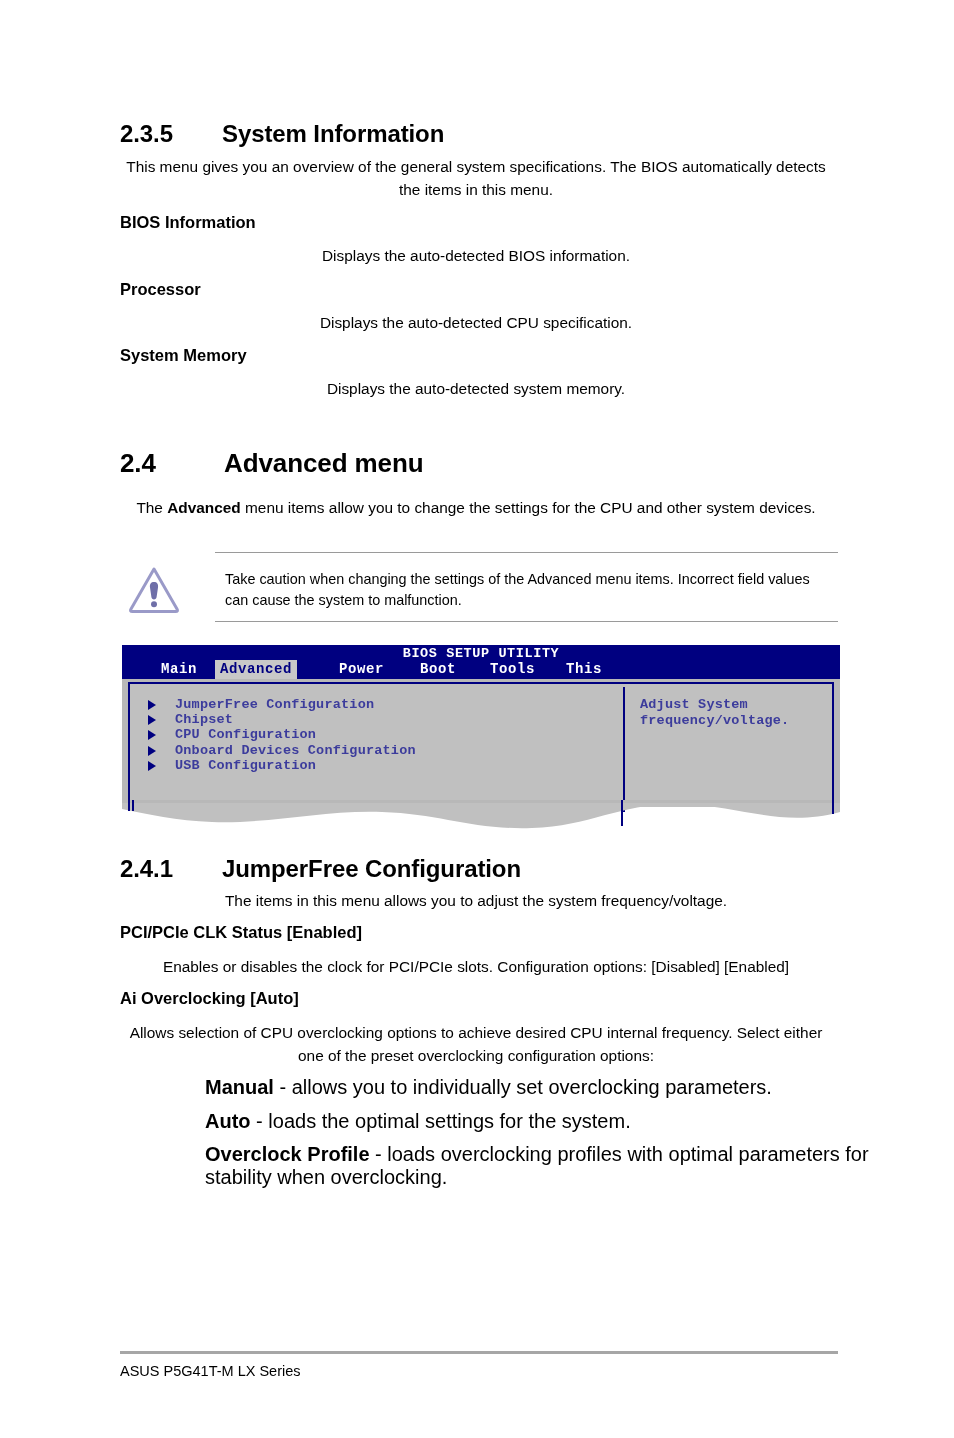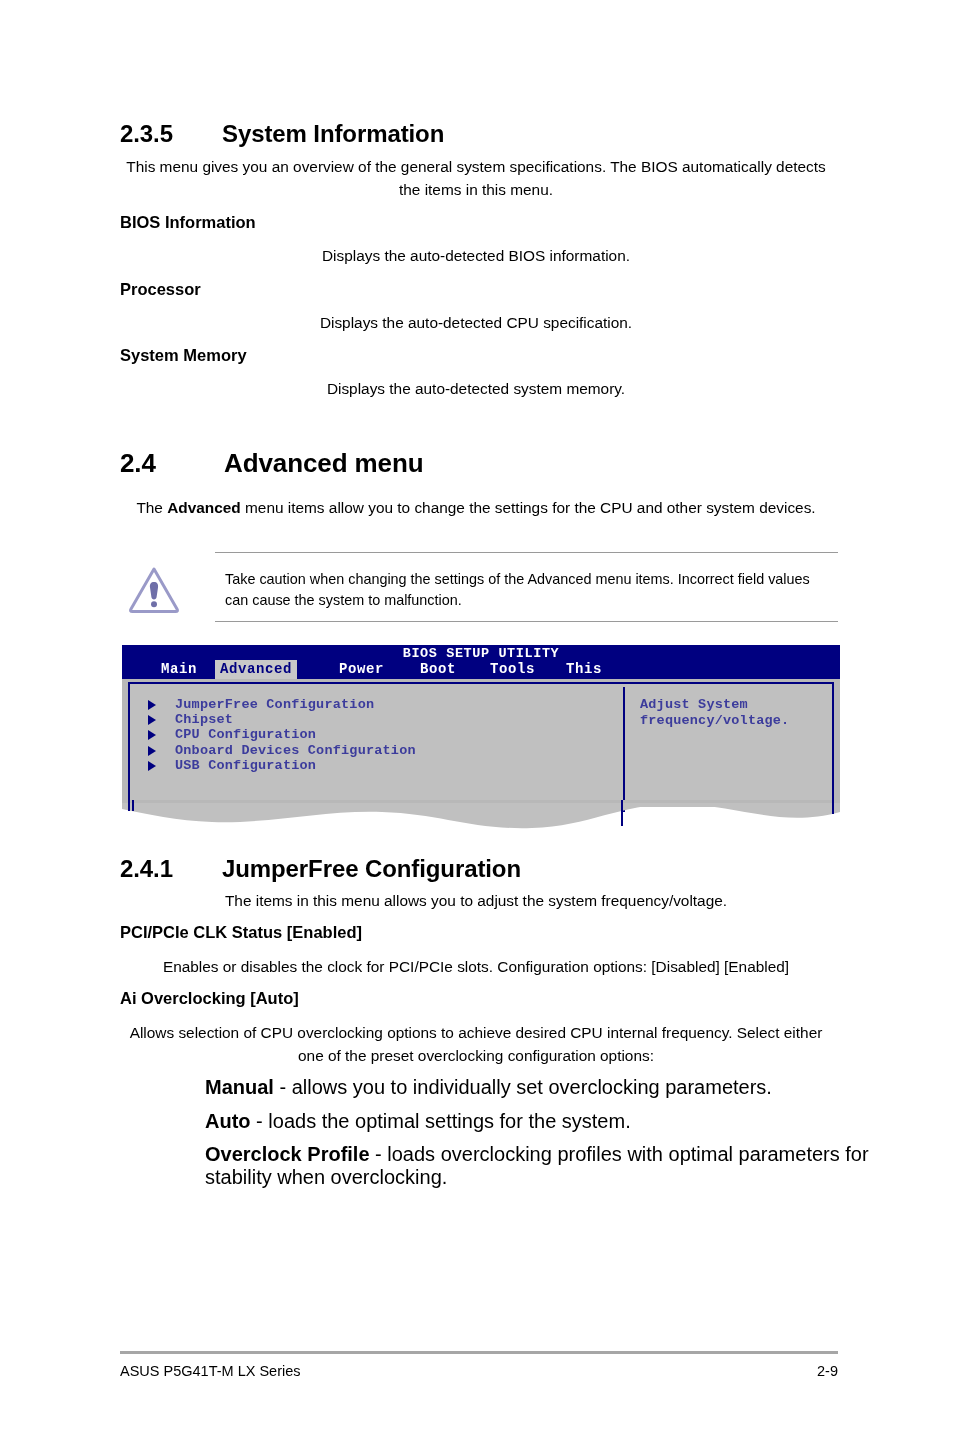--- a/index.html
+++ b/index.html
@@ -378,15 +378,14 @@
   <div class="para" style="top:1021px">Allows selection of CPU overclocking options to achieve desired CPU internal frequency. Select either one of the preset overclocking configuration options:</div>
 
   <div class="indent-para" style="top:1076px"><b>Manual</b><span> - allows you to individually set overclocking parameters.</span></div>
 
   <div class="indent-para" style="top:1110px"><b>Auto</b><span> - loads the optimal settings for the system.</span></div>
 
   <div class="indent-para" style="top:1143px"><b>Overclock Profile</b><span> - loads overclocking profiles with optimal parameters for stability when overclocking.</span></div>
 
   <div class="footer-rule"></div>
   <div class="footer-left">ASUS P5G41T-M LX Series</div>
-  <div class="footer-right">2-9</div>
 
 </div>
 
 </body></html>

